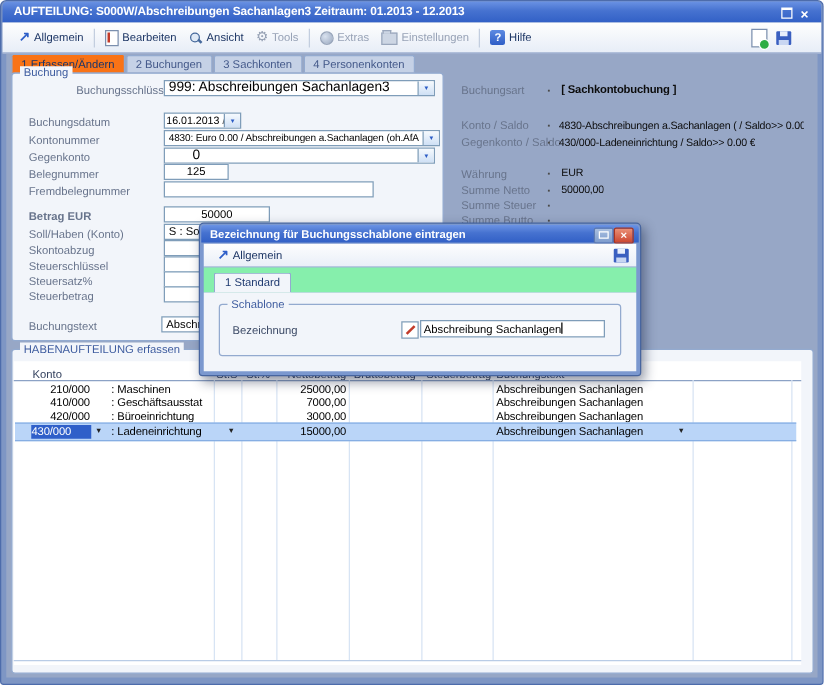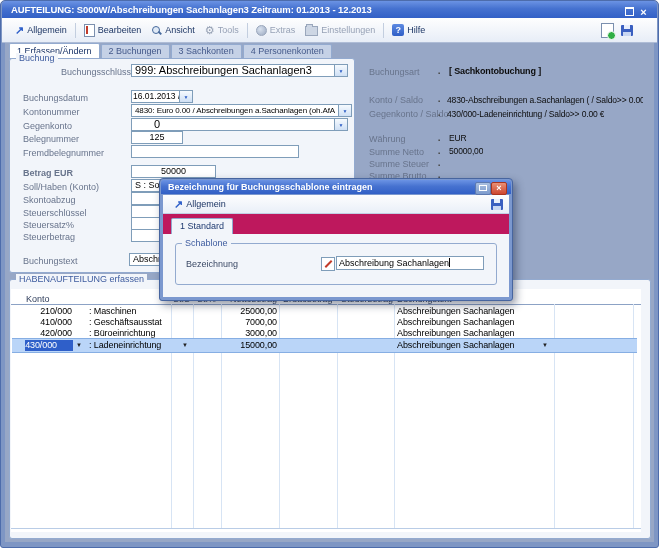--- a/index.html
+++ b/index.html
@@ -31,21 +31,21 @@
   .icon-newdoc{width:11px;height:13px;background:#fff;border:1px solid #7b8fae;position:relative;}
   .icon-newdoc .dot{position:absolute;right:-3px;bottom:-3px;width:7px;height:7px;border-radius:50%;background:#2fae44;border:1px solid #fff;}
   .floppy{width:12px;height:11px;background:#3a5fc0;border-radius:1px;position:relative;}
   .floppy:before{content:"";position:absolute;left:3px;top:0;width:6px;height:4px;background:#e8eefb;}
   .floppy:after{content:"";position:absolute;left:2px;bottom:0;width:8px;height:4px;background:#c8d6f2;}
   
   .client{position:absolute;left:4px;right:4px;top:42px;bottom:5px;background:#97a7c6;}
   
   .tabs{position:absolute;left:8px;top:43px;display:flex;align-items:flex-end;gap:1px;height:14px;}
   .tab{font-size:9px;padding:0 7px;border:1px solid #93aacf;border-bottom:none;border-radius:2px 2px 0 0;height:13px;line-height:13px;background:#c5d1e6;color:#44598a;white-space:nowrap;}
-  .tab.active{background:#ffffff;color:#1a3468;height:14px;line-height:14px;}
+  .tab.active{background:#f97316;color:#1a3468;height:14px;line-height:14px;}
   
   .grp{position:absolute;background:#f2f5fa;border:1px solid #93aacf;border-radius:3px;}
   .legend{position:absolute;top:-6px;left:6px;font-size:9px;line-height:11px;color:#3e5c9f;background:#f2f5fa;padding:0 3px;white-space:nowrap;}
   
   .lbl{position:absolute;font-size:9px;color:#68748c;white-space:nowrap;}
   .fld{position:absolute;height:13px;background:#fff;border:1px solid #7f9db9;font-size:9px;line-height:11px;color:#000;padding:0 3px;box-sizing:border-box;overflow:hidden;white-space:nowrap;}
   .fld.center{text-align:center}
   .combo{position:absolute;height:13px;background:#fff;border:1px solid #7f9db9;box-sizing:border-box;display:flex;overflow:hidden;}
   .combo .val{flex:1;font-size:11px;line-height:11px;padding:0 3px;white-space:nowrap;overflow:hidden;color:#000;}
   .combo .val.right{text-align:right;}
@@ -68,21 +68,21 @@
   .sel-konto{position:absolute;left:13px;top:1px;width:48px;height:11px;background:#2f5fc9;color:#fff;text-align:right;padding-right:16px;box-sizing:border-box;line-height:11px;}
   .row-arrow{position:absolute;top:2px;font-size:6px;color:#222;line-height:9px;}
   
   .dialog{position:absolute;left:158px;top:177px;width:352px;height:121px;background:#7b98cf;border:1px solid #47659f;border-radius:4px 4px 3px 3px;box-shadow:3px 4px 9px rgba(20,30,60,0.45);}
   .dlg-title{position:absolute;left:1px;top:1px;right:1px;height:14px;background:linear-gradient(180deg,#6b93e4 0%,#4672d0 45%,#3260c6 100%);color:#fff;font-size:9px;font-weight:bold;line-height:14px;padding-left:7px;border-radius:3px 3px 0 0;white-space:nowrap;}
   .dlg-btn{position:absolute;top:2px;width:14px;height:11px;border-radius:2px;text-align:center;}
   .dlg-btn.min{right:20px;background:linear-gradient(180deg,#a9bfe0,#7e9ccd);border:1px solid #5e7ab0;}
   .dlg-btn.min i{display:block;width:6px;height:4px;border:1px solid #fff;margin:2px auto 0;}
   .dlg-btn.close{right:4px;background:linear-gradient(180deg,#ea9076,#cc4630);border:1px solid #a93420;color:#fff;font-size:9px;font-weight:bold;line-height:10px;}
   .dlg-menurow{position:absolute;left:3px;right:3px;top:16px;height:19px;background:linear-gradient(180deg,#fdfdfe,#e9eff8);border-bottom:1px solid #c2cfe4;display:flex;align-items:center;padding:0 6px;box-sizing:border-box;}
-  .dlg-band{position:absolute;left:3px;right:3px;top:35px;height:20px;background:#be185d;}
+  .dlg-band{position:absolute;left:3px;right:3px;top:35px;height:20px;background:#86efac;}
   .dlg-tab{position:absolute;left:8px;bottom:0;height:15px;line-height:15px;padding:0 8px;background:#f2f5fa;border:1px solid #93aacf;border-bottom:none;border-radius:2px 2px 0 0;font-size:9px;color:#1f3a70;white-space:nowrap;}
   .dlg-content{position:absolute;left:3px;right:3px;top:55px;bottom:3px;background:#f2f5fa;}
   .dlg-grp{position:absolute;left:12px;right:12px;top:9px;height:40px;border:1px solid #93aacf;border-radius:3px;}
   .edit-icon{position:absolute;left:145px;top:13px;width:12px;height:12px;background:#fff;border:1px solid #7f9db9;overflow:hidden;}
   .edit-icon i{position:absolute;left:2px;top:5px;width:9px;height:2px;background:#c23b2a;transform:rotate(-45deg);}
   .dlg-input{position:absolute;left:160px;top:12px;width:148px;height:14px;background:#fff;border:1px solid #7f9db9;box-sizing:border-box;font-size:9px;line-height:12px;padding:0 2px;white-space:nowrap;overflow:hidden;}
   .caret{display:inline-block;width:1px;height:9px;background:#000;vertical-align:-1px;}
 </style>
 </head>
 <body>

